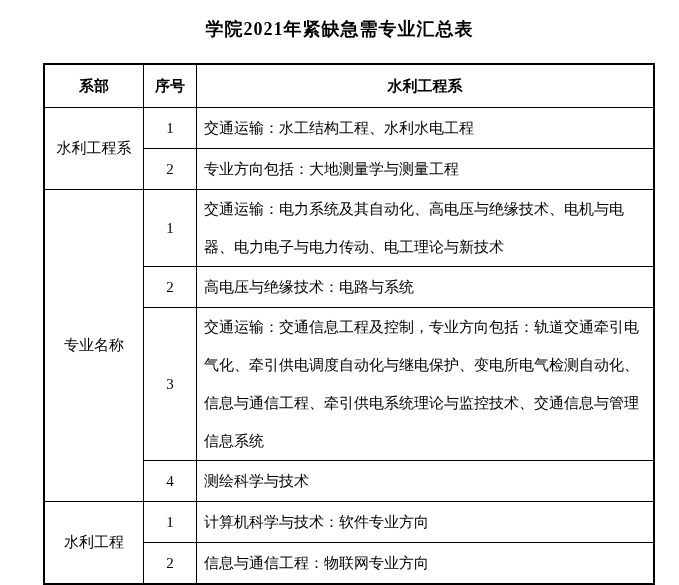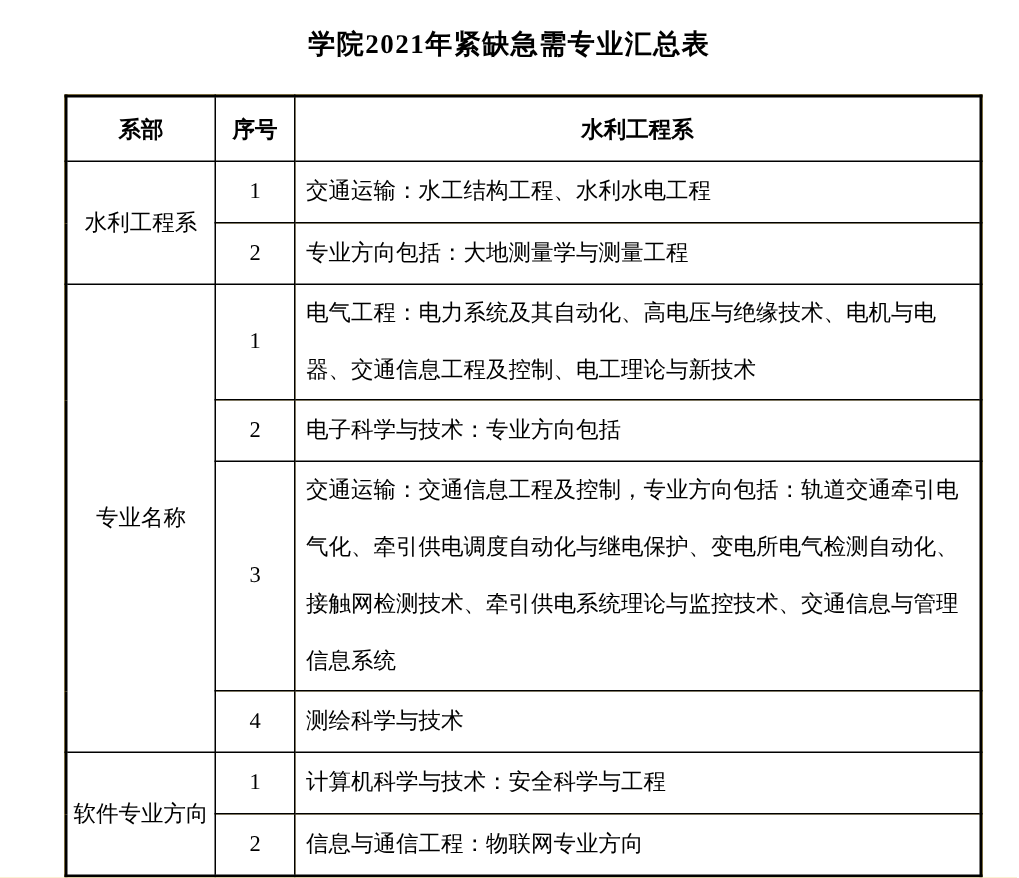--- a/index.html
+++ b/index.html
@@ -89,38 +89,38 @@
           <td class="no">1</td>
           <td class="major">交通运输：水工结构工程、水利水电工程</td>
         </tr>
         <tr>
           <td class="no">2</td>
           <td class="major">专业方向包括：大地测量学与测量工程</td>
         </tr>
         <tr>
           <td class="dept" rowspan="4">专业名称</td>
           <td class="no">1</td>
-          <td class="major">电气工程：电力系统及其自动化、高电压与绝缘技术、电机与电器、交通信息工程及控制、电工理论与新技术</td>
+          <td class="major">交通运输：电力系统及其自动化、高电压与绝缘技术、电机与电器、电力电子与电力传动、电工理论与新技术</td>
         </tr>
         <tr>
           <td class="no">2</td>
-          <td class="major">电子科学与技术：专业方向包括</td>
+          <td class="major">高电压与绝缘技术：电路与系统</td>
         </tr>
         <tr>
           <td class="no">3</td>
-          <td class="major">交通运输：交通信息工程及控制，专业方向包括：轨道交通牵引电气化、牵引供电调度自动化与继电保护、变电所电气检测自动化、接触网检测技术、牵引供电系统理论与监控技术、交通信息与管理信息系统</td>
+          <td class="major">交通运输：交通信息工程及控制，专业方向包括：轨道交通牵引电气化、牵引供电调度自动化与继电保护、变电所电气检测自动化、信息与通信工程、牵引供电系统理论与监控技术、交通信息与管理信息系统</td>
         </tr>
         <tr>
           <td class="no">4</td>
           <td class="major">测绘科学与技术</td>
         </tr>
         <tr>
-          <td class="dept" rowspan="2">软件专业方向</td>
+          <td class="dept" rowspan="2">水利工程</td>
           <td class="no">1</td>
-          <td class="major">计算机科学与技术：安全科学与工程</td>
+          <td class="major">计算机科学与技术：软件专业方向</td>
         </tr>
         <tr>
           <td class="no">2</td>
           <td class="major">信息与通信工程：物联网专业方向</td>
         </tr>
       </tbody>
   </table>
 </div>
 
 </body></html>

